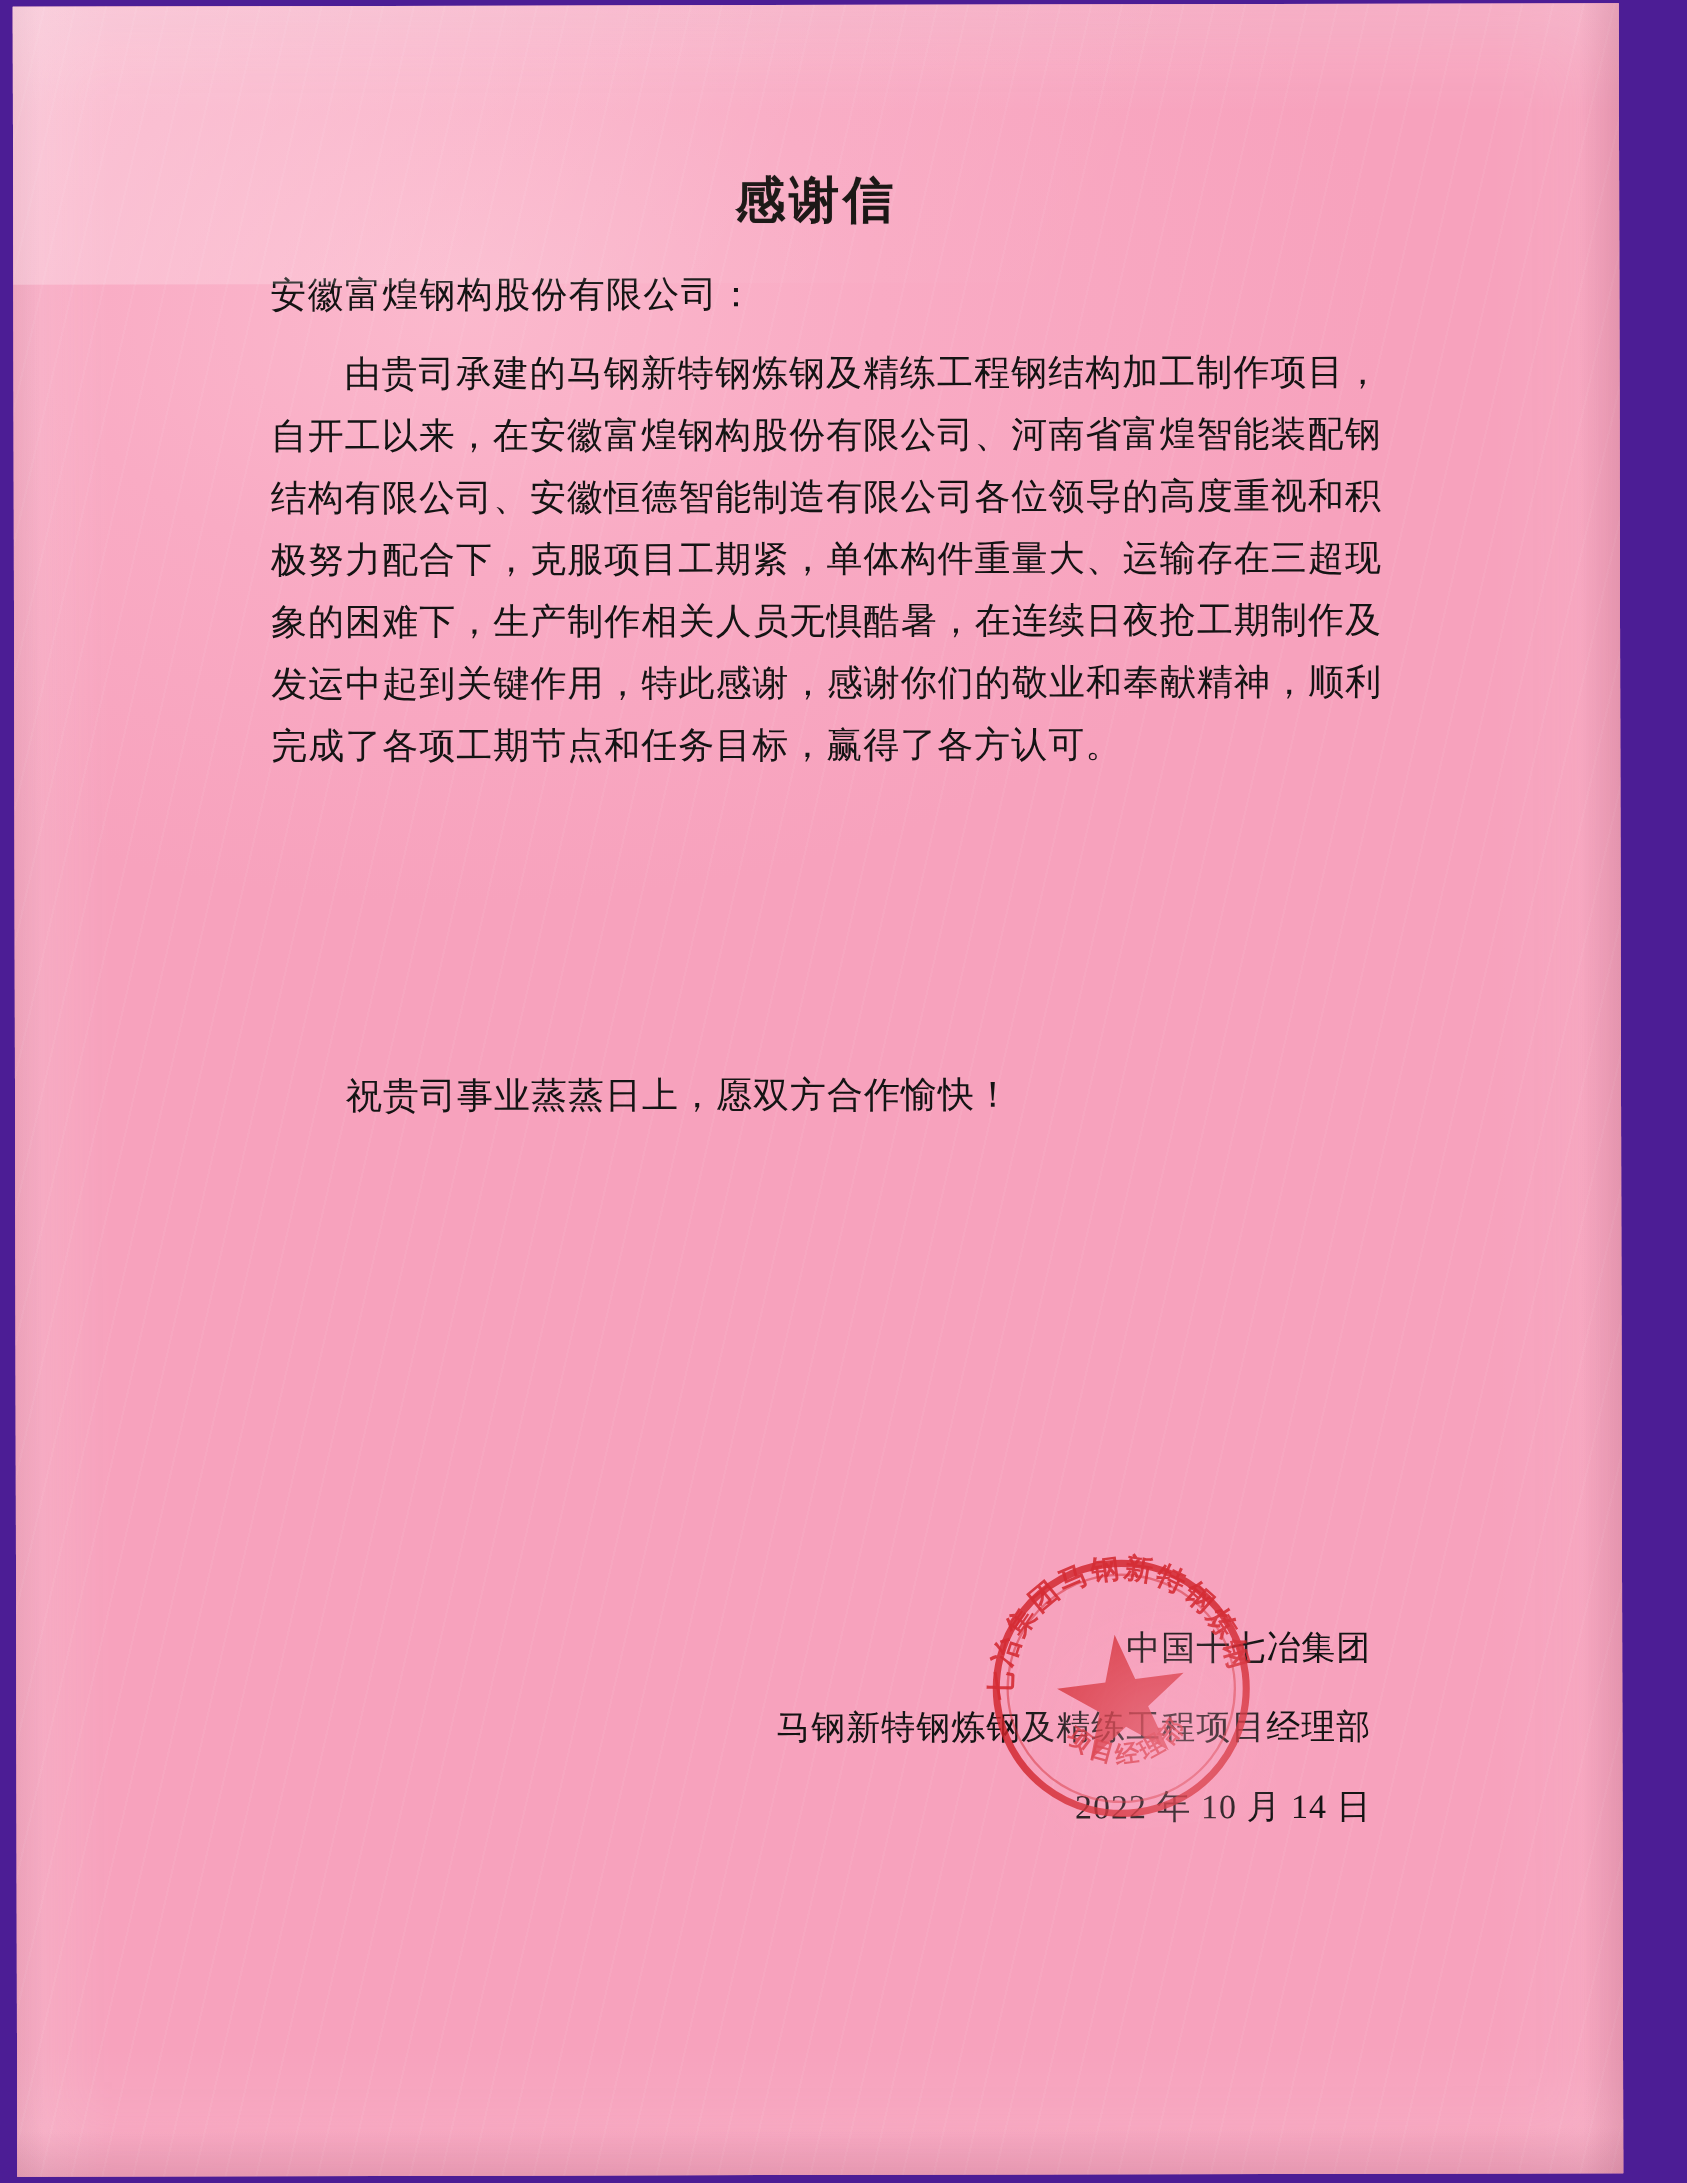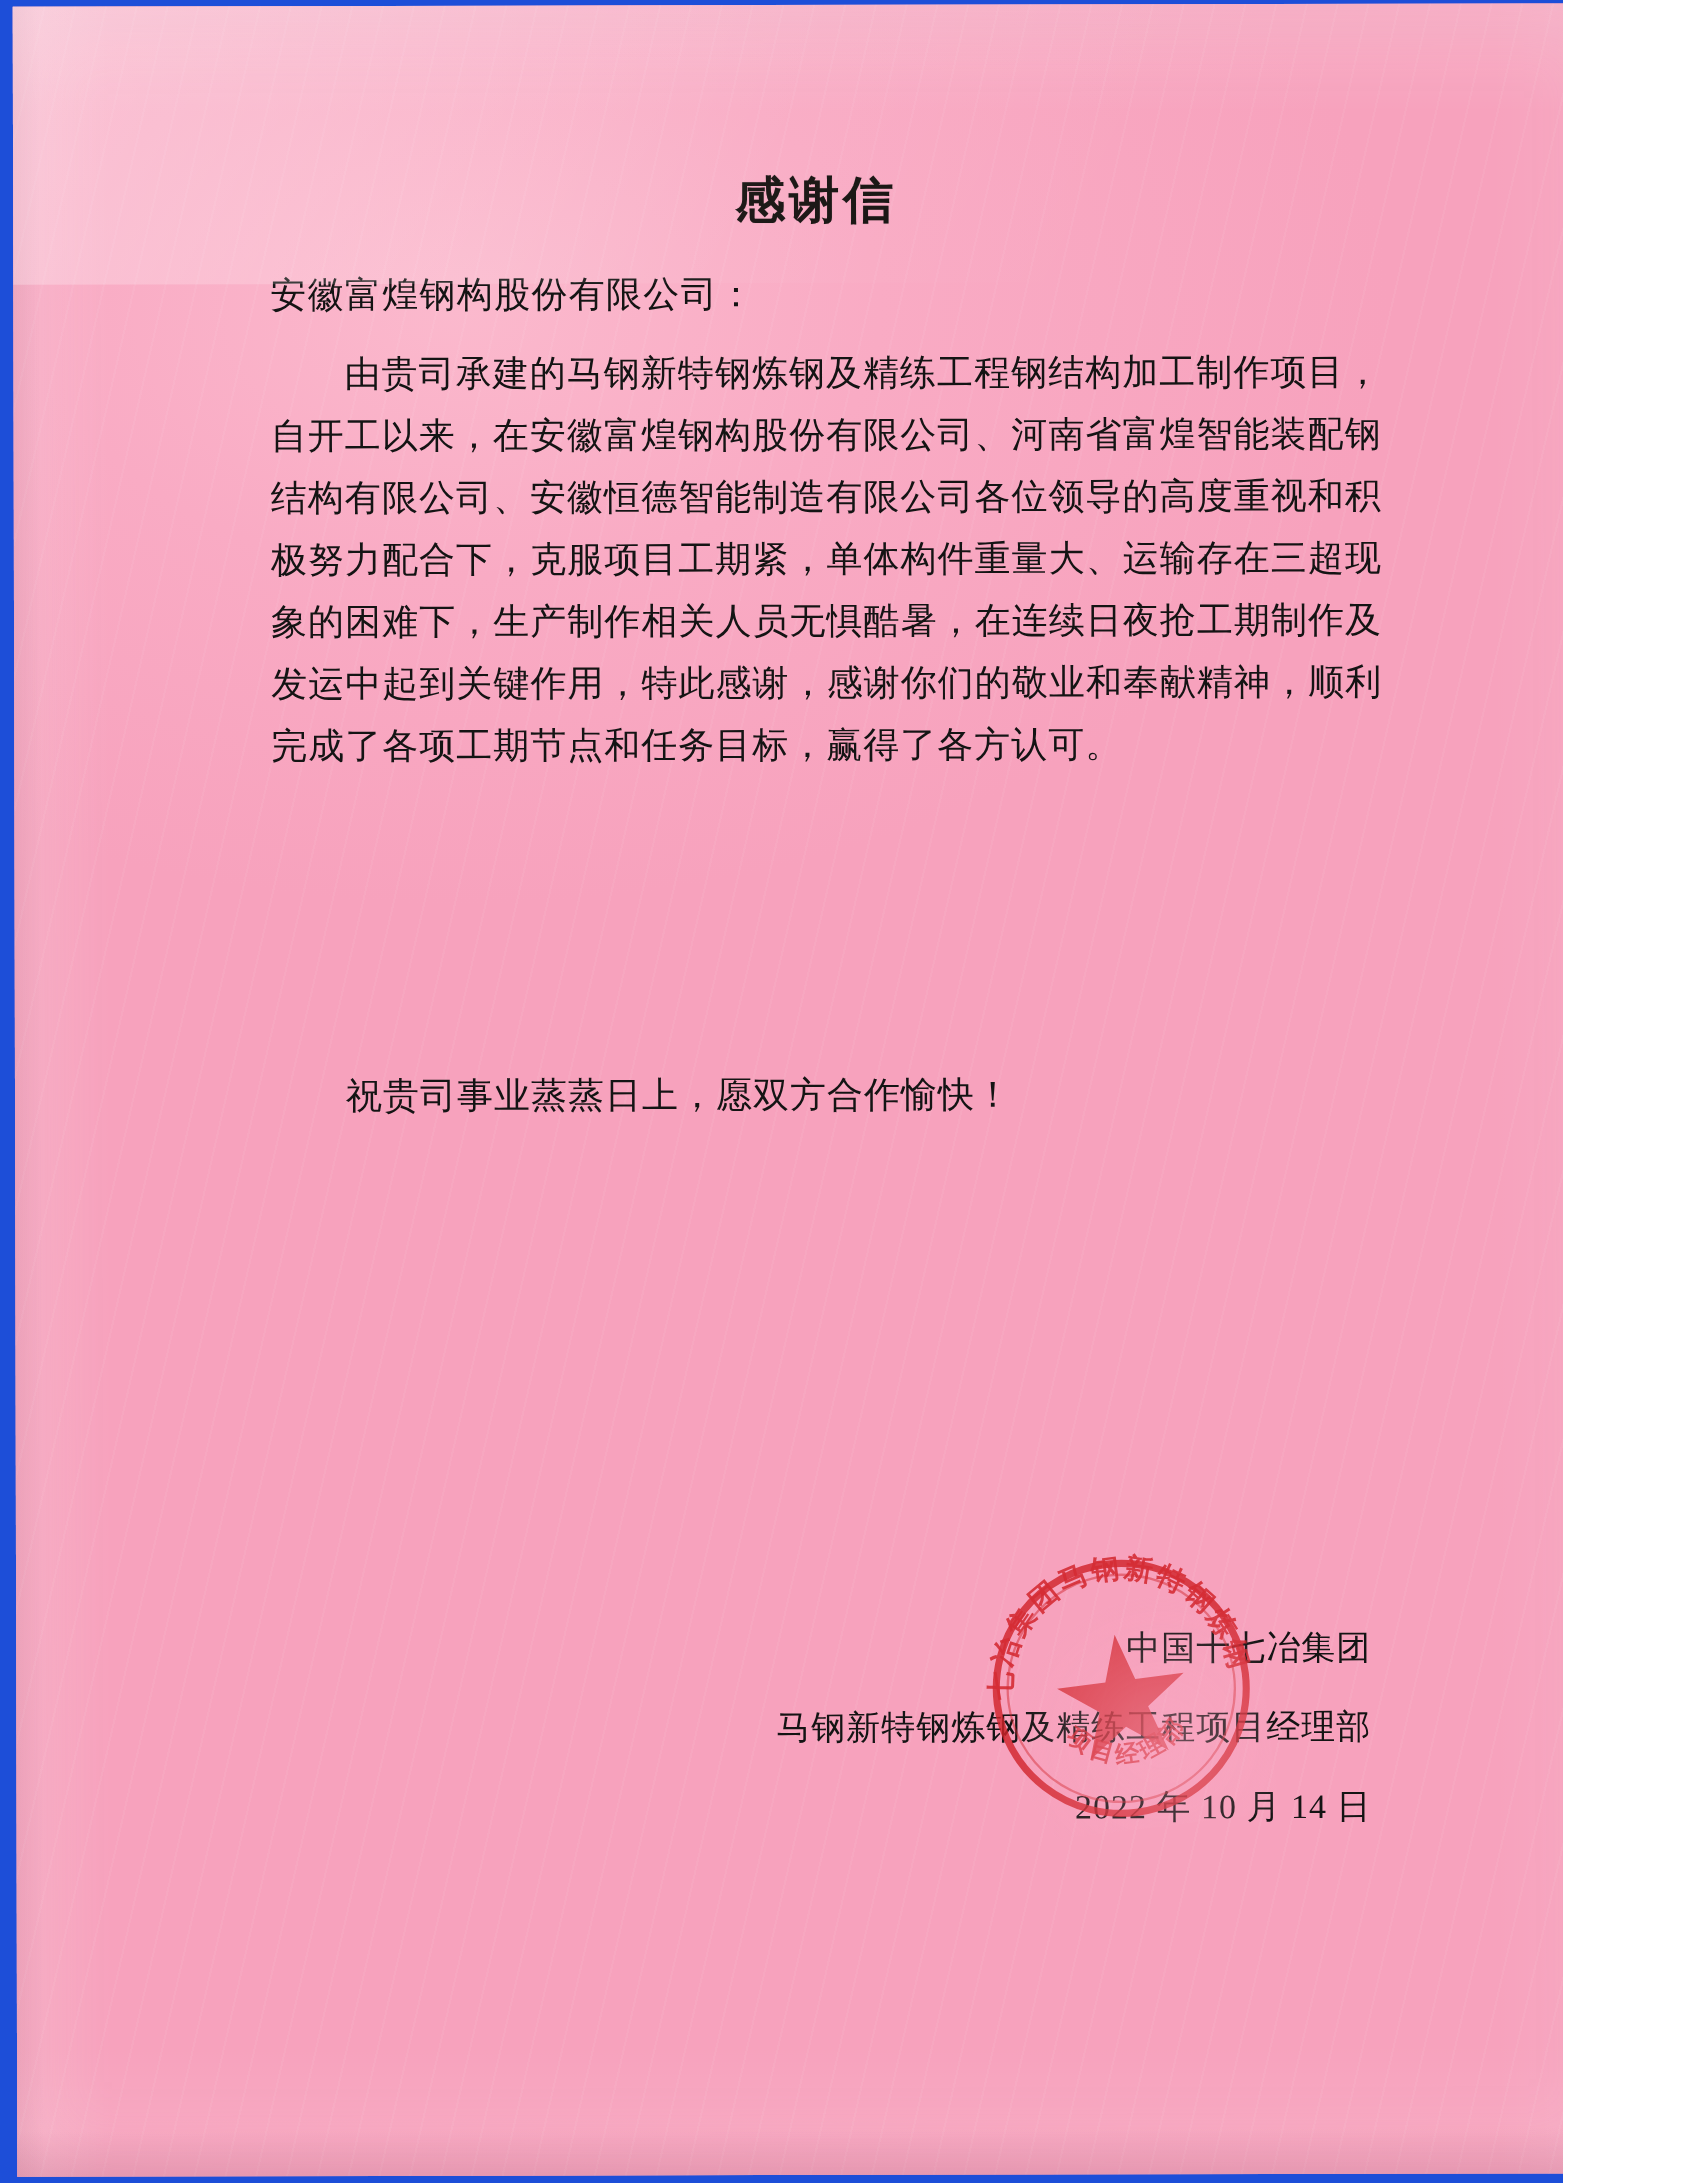--- a/index.html
+++ b/index.html
@@ -10,23 +10,23 @@
   body {
     width: 1687px;
     height: 2183px;
     font-family: "Liberation Serif", "DejaVu Serif", serif;
     overflow: hidden;
   }
 
   
   #page {
     position: relative;
-    width: 1563px;
+    width: 1687px;
     height: 2183px;
-    background: #1d4ed8;
+    background: #4c1d95;
     overflow: hidden;
   }
 
   #paper {
     position: absolute;
     left: 14.6px;
     top: 5.3px;
     width: 1606px;
     height: 2170px;
     background:

